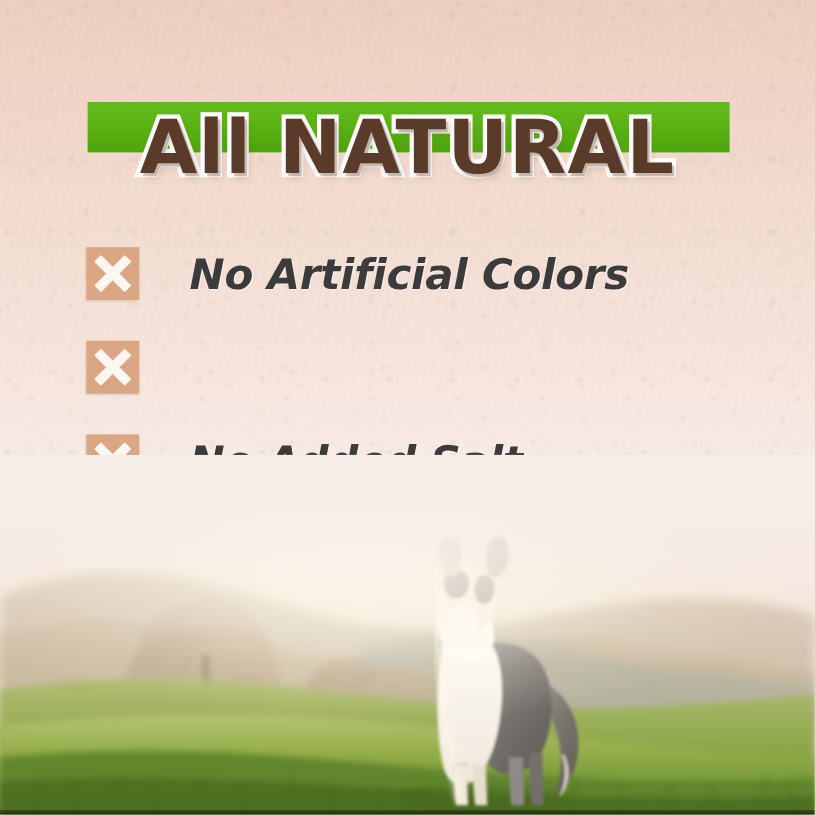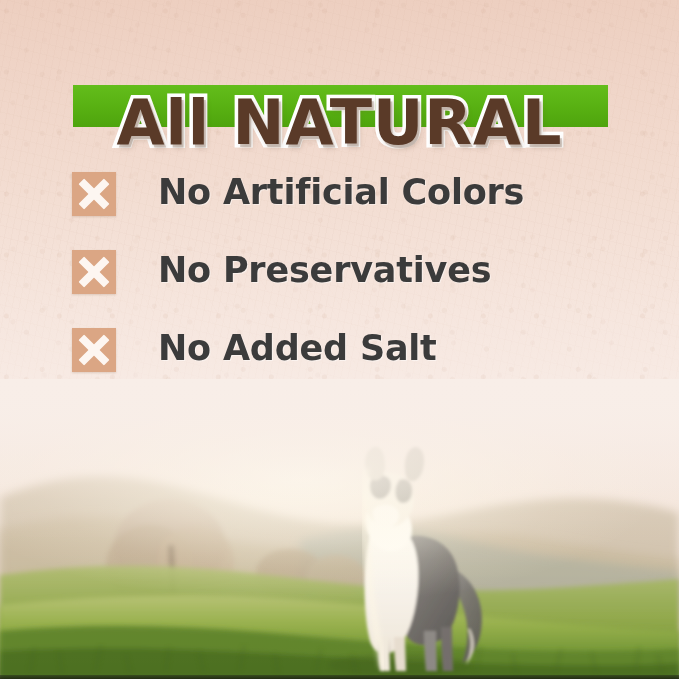--- a/index.html
+++ b/index.html
@@ -88,22 +88,23 @@
   }
 
   
   .claims {
     position:absolute;
     left:72px; top:172px;
     width:540px;
   }
   .claim {
     display:flex;
-    align-items:flex-start;
+    align-items:flex-end;
     height:78px;
+    font-style:italic;
   }
   .xbox {
     position:relative;
     flex:0 0 auto;
     width:44px; height:44px;
     background:#dba684;
     box-shadow:0 1px 2px rgba(150,110,85,.25);
   }
   .xbox::before, .xbox::after {
     content:"";
@@ -185,21 +186,20 @@
   <div class="claims">
 
     <div class="claim">
       <div class="xbox"></div>
       <div class="claim-label">No Artificial Colors</div>
     </div>
 
 
     <div class="claim">
       <div class="xbox"></div>
-      <div class="claim-label">No Preservatives</div>
     </div>
 
     <div class="claim">
       <div class="xbox"></div>
       <div class="claim-label">No Added Salt</div>
     </div>
 
   </div>
 
   <div class="photo">

